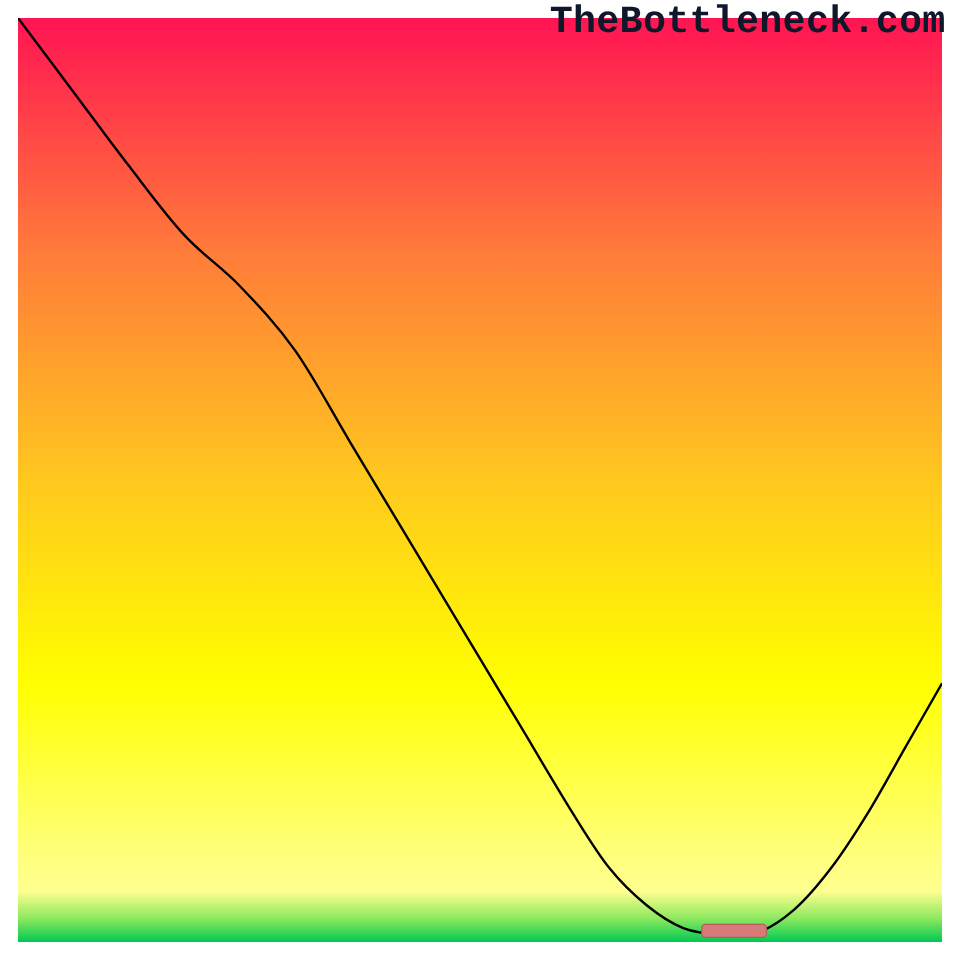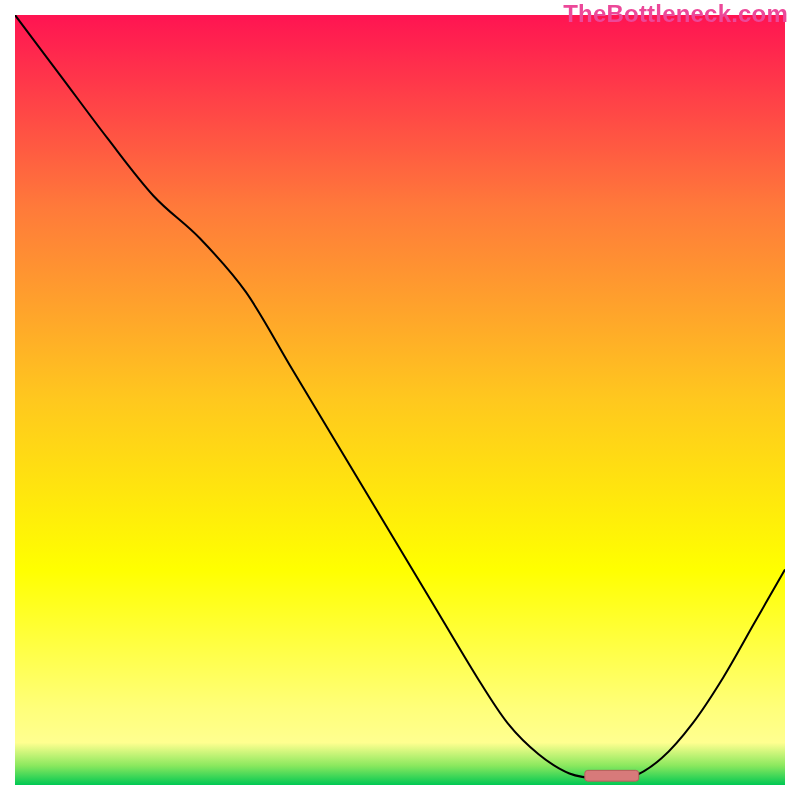--- a/index.html
+++ b/index.html
@@ -20,24 +20,24 @@
     position: absolute;
     left: 15px;
     top: 15px;
     width: 770px;
     height: 770px;
   }
   .watermark {
     position: absolute;
     top: 0;
     right: 12px;
-    font-size: 24px;
+    font-size: 32px;
     font-weight: 600;
-    color: #ec4899;
-    font-family: Liberation Sans, sans-serif;
+    color: #0f172a;
+    font-family: Liberation Mono, monospace;
     letter-spacing: 0.2px;
   }
   svg { display: block; }
 </style>
 </head>
 <body>
 
 <div class="canvas">
 
   <div class="plot-area">

